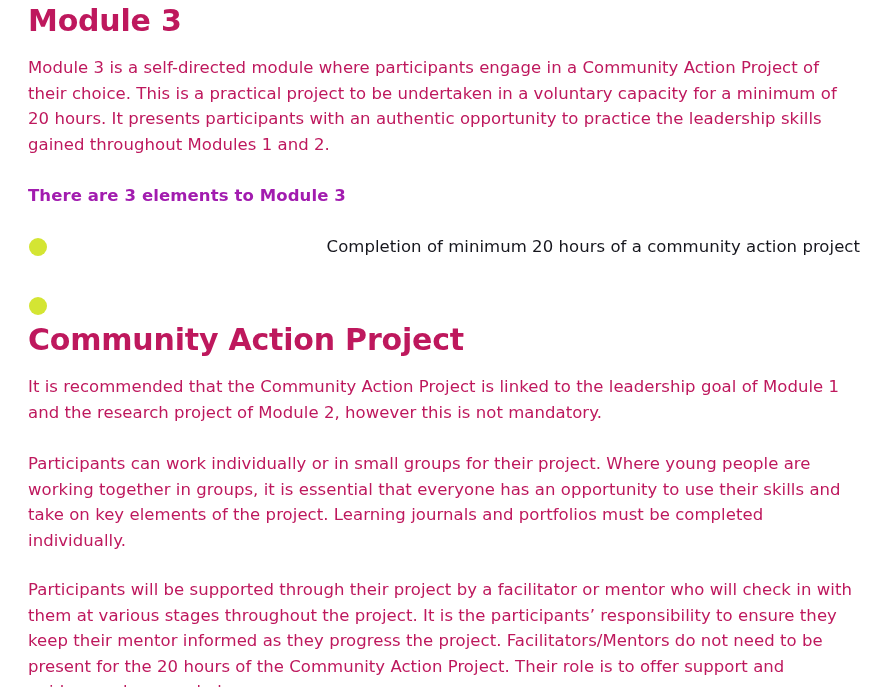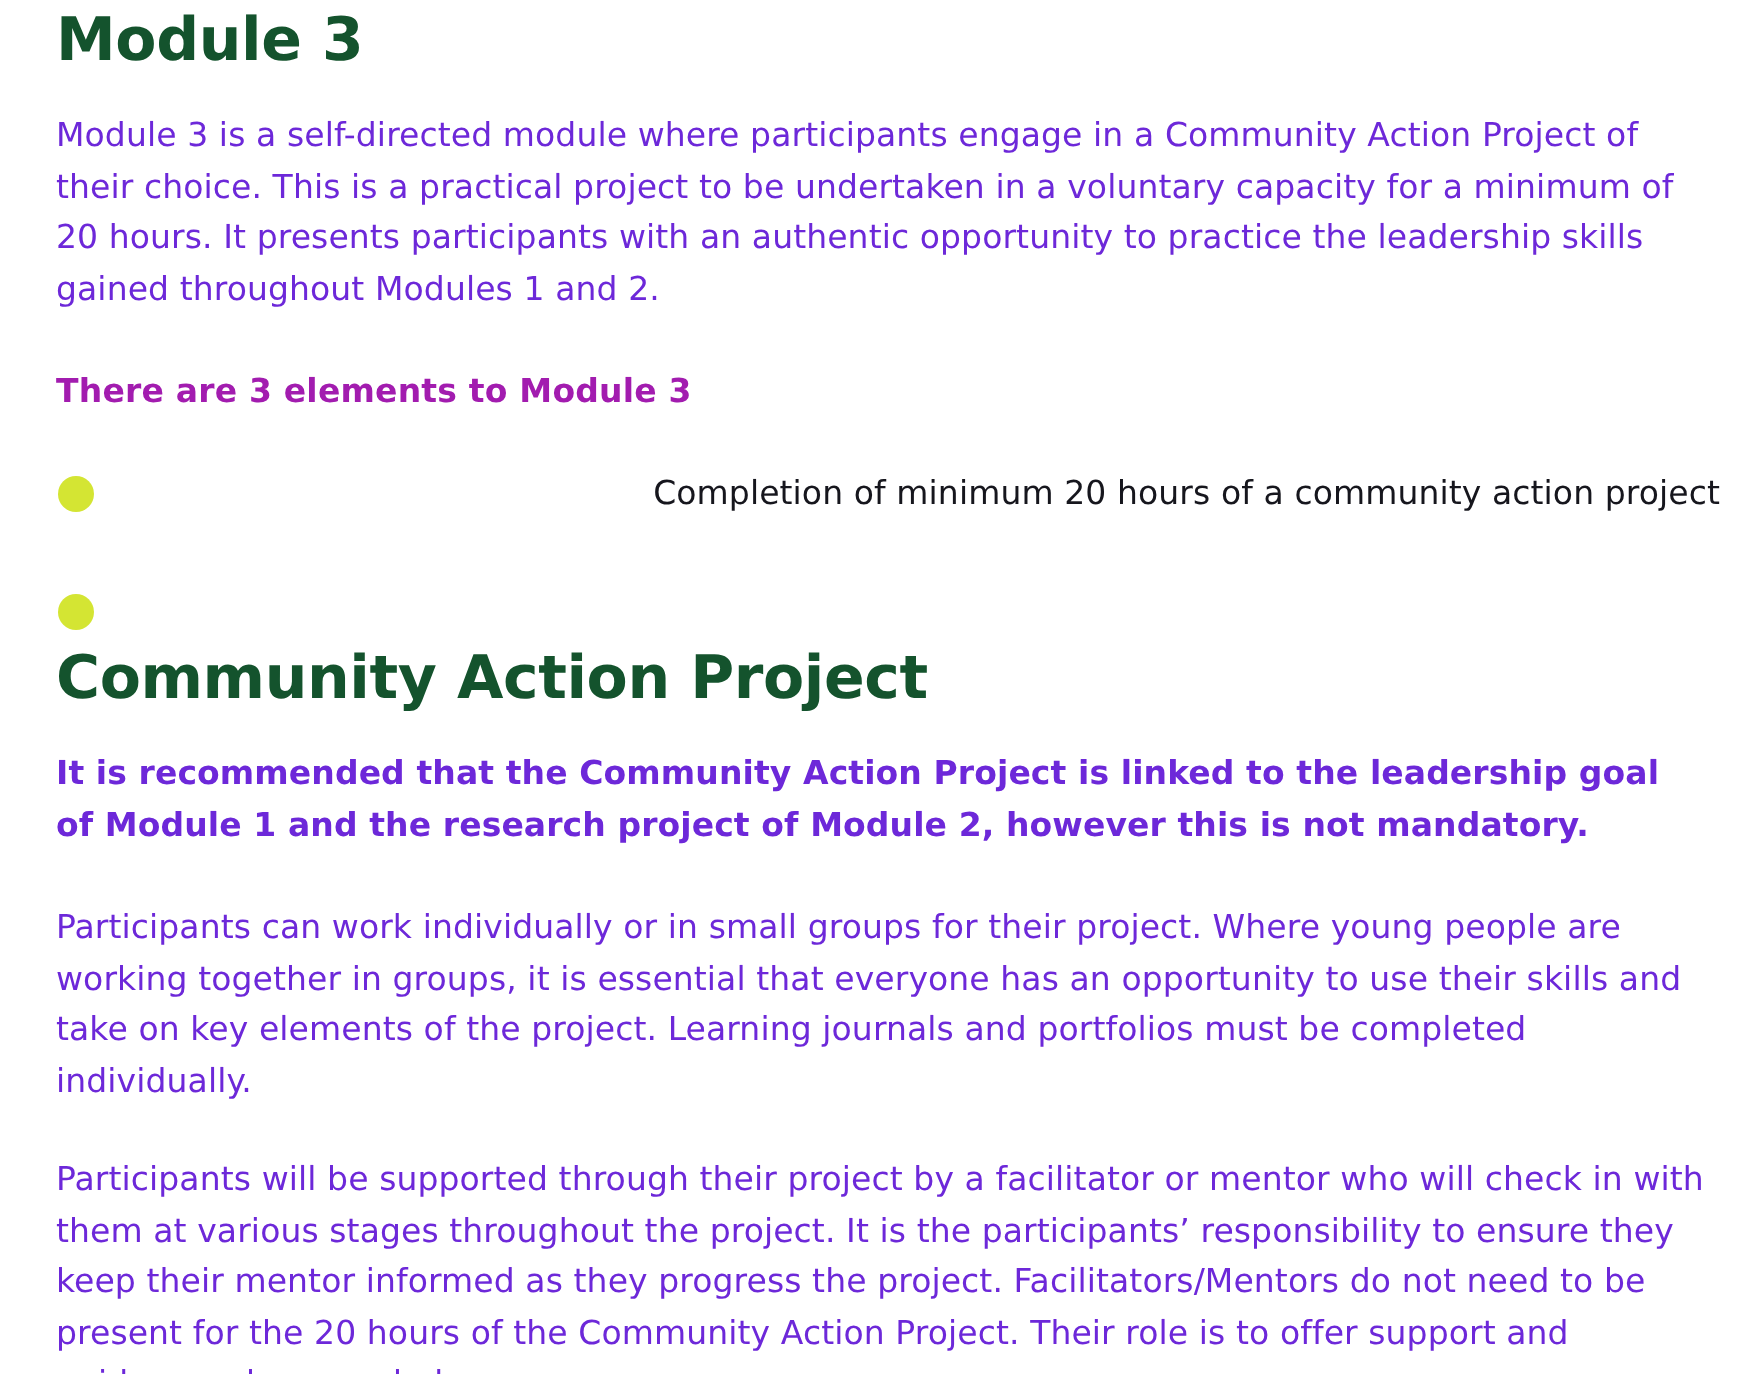--- a/index.html
+++ b/index.html
@@ -26,36 +26,36 @@
   }
 
   h1.doc-heading {
     margin: 0;
     padding: 0;
     font-family: "DejaVu Sans", sans-serif;
     font-weight: 700;
     font-size: 30px;
     line-height: 34px;
     letter-spacing: -0.2px;
-    color: #14532d;
+    color: #be185d;
   }
 
   #module3-heading { padding-top: 4px; }
 
   p.body-para {
     margin: 0;
     padding: 0;
     font-size: 16.5px;
     line-height: 25.5px;
-    color: #6d28d9;
+    color: #be185d;
     letter-spacing: 0.05px;
     max-width: 835px;
   }
 
-  p.body-para.narrow { max-width: 818px; font-weight: bold; }
+  p.body-para.narrow { max-width: 818px; }
 
   .sub-heading {
     margin: 0;
     padding: 0;
     font-size: 16.5px;
     line-height: 25px;
     font-weight: 700;
     color: #a21caf;
     letter-spacing: 0.1px;
   }

